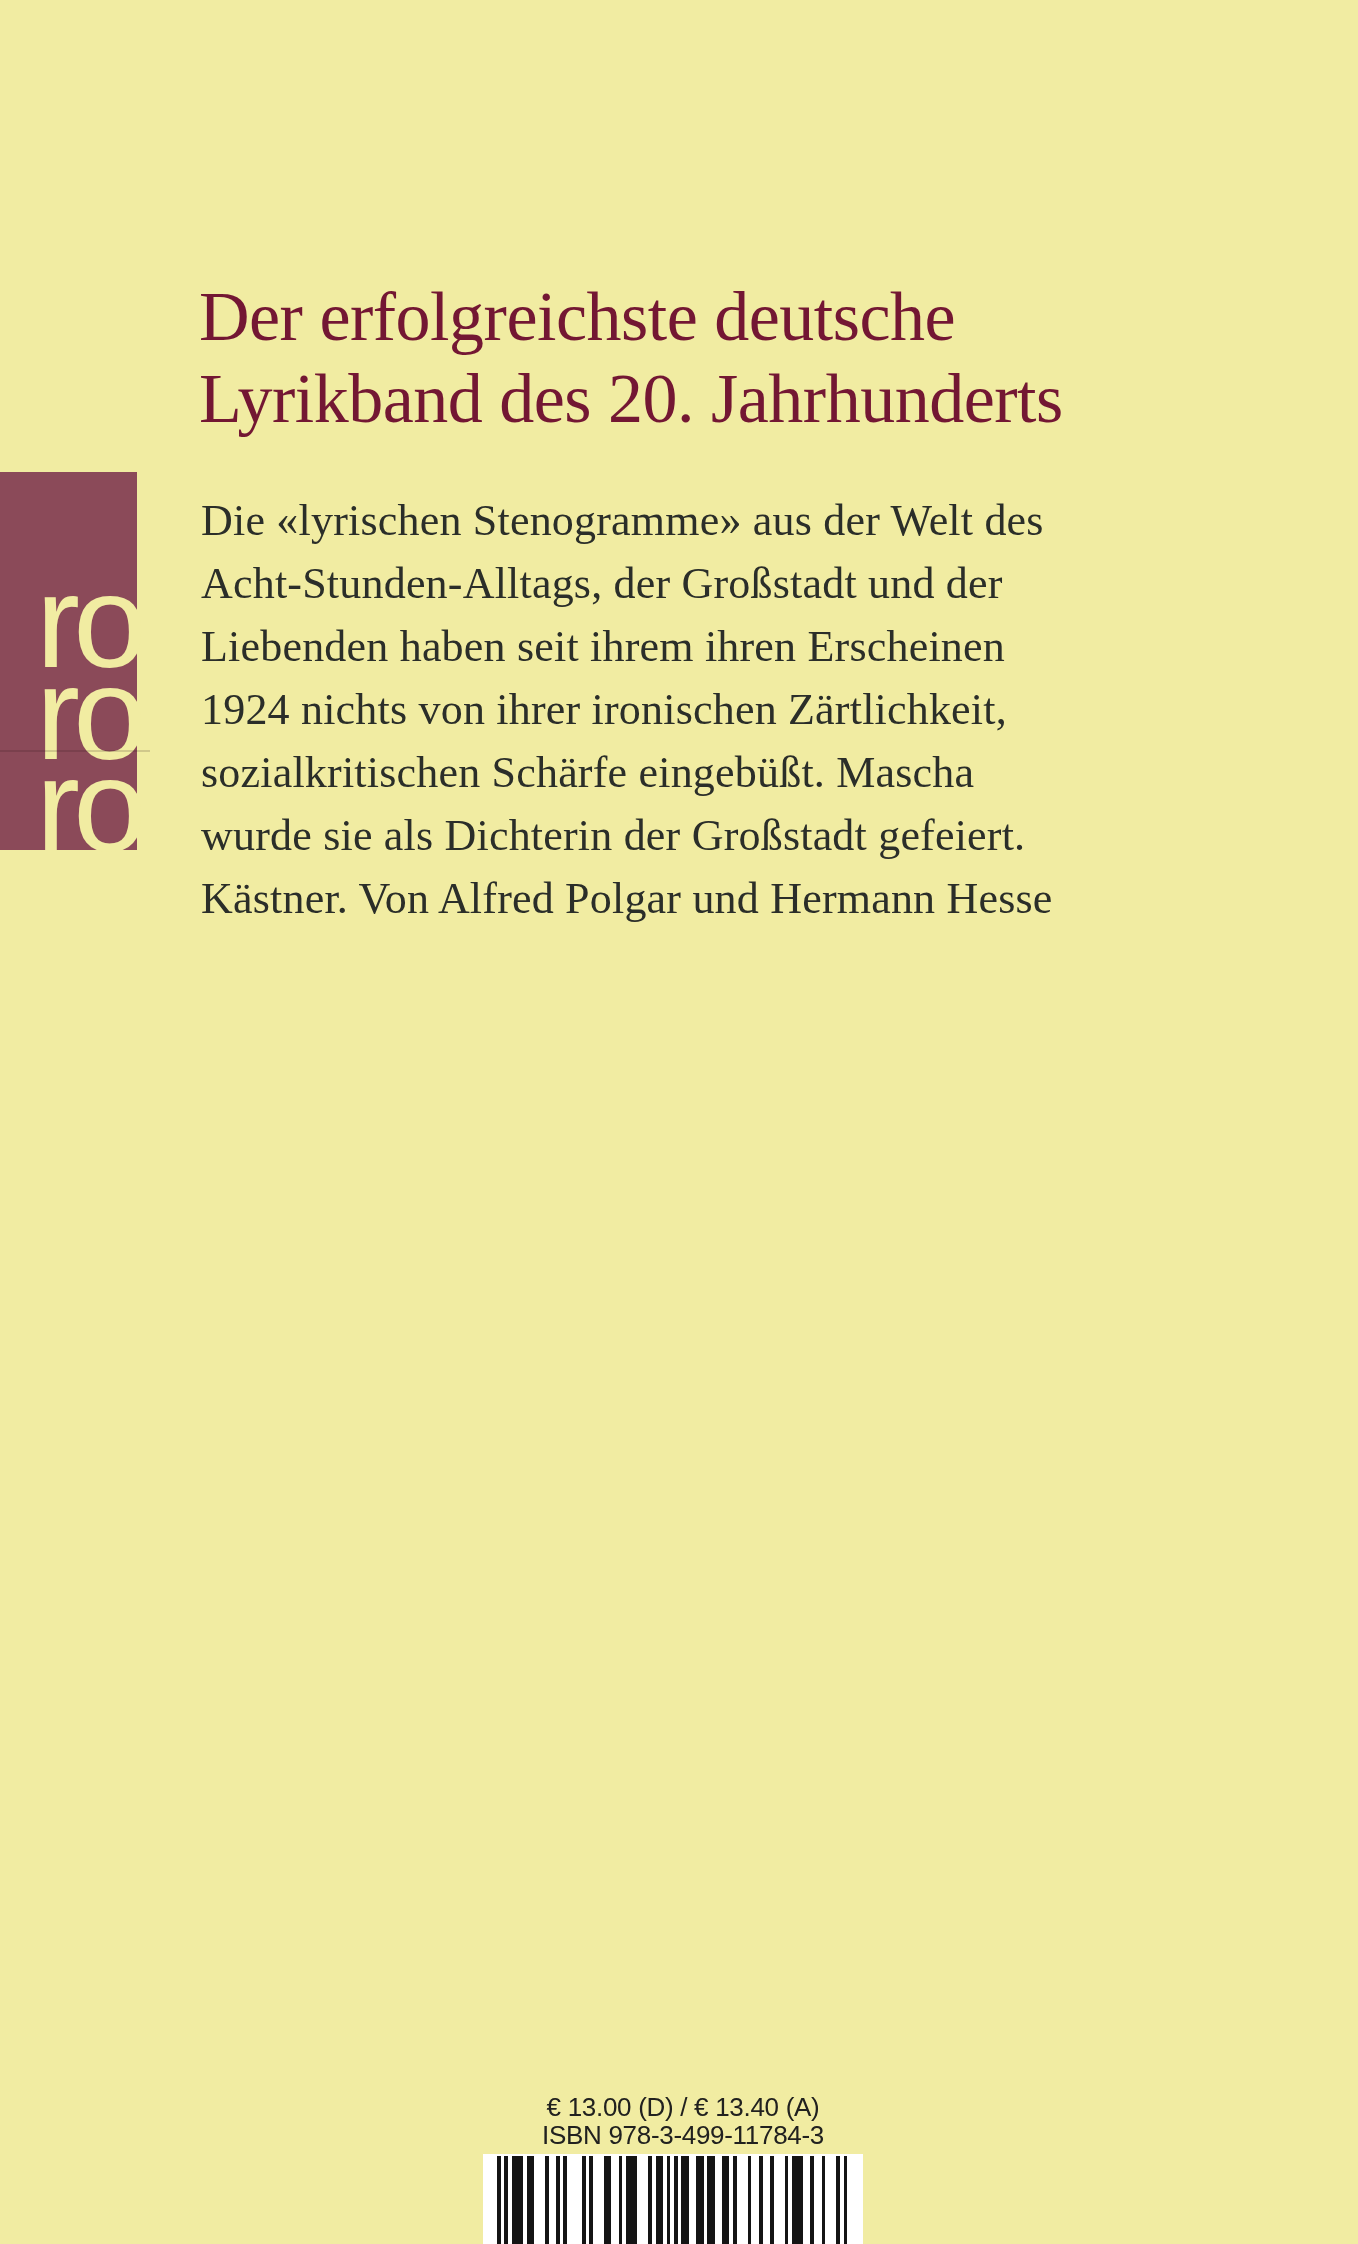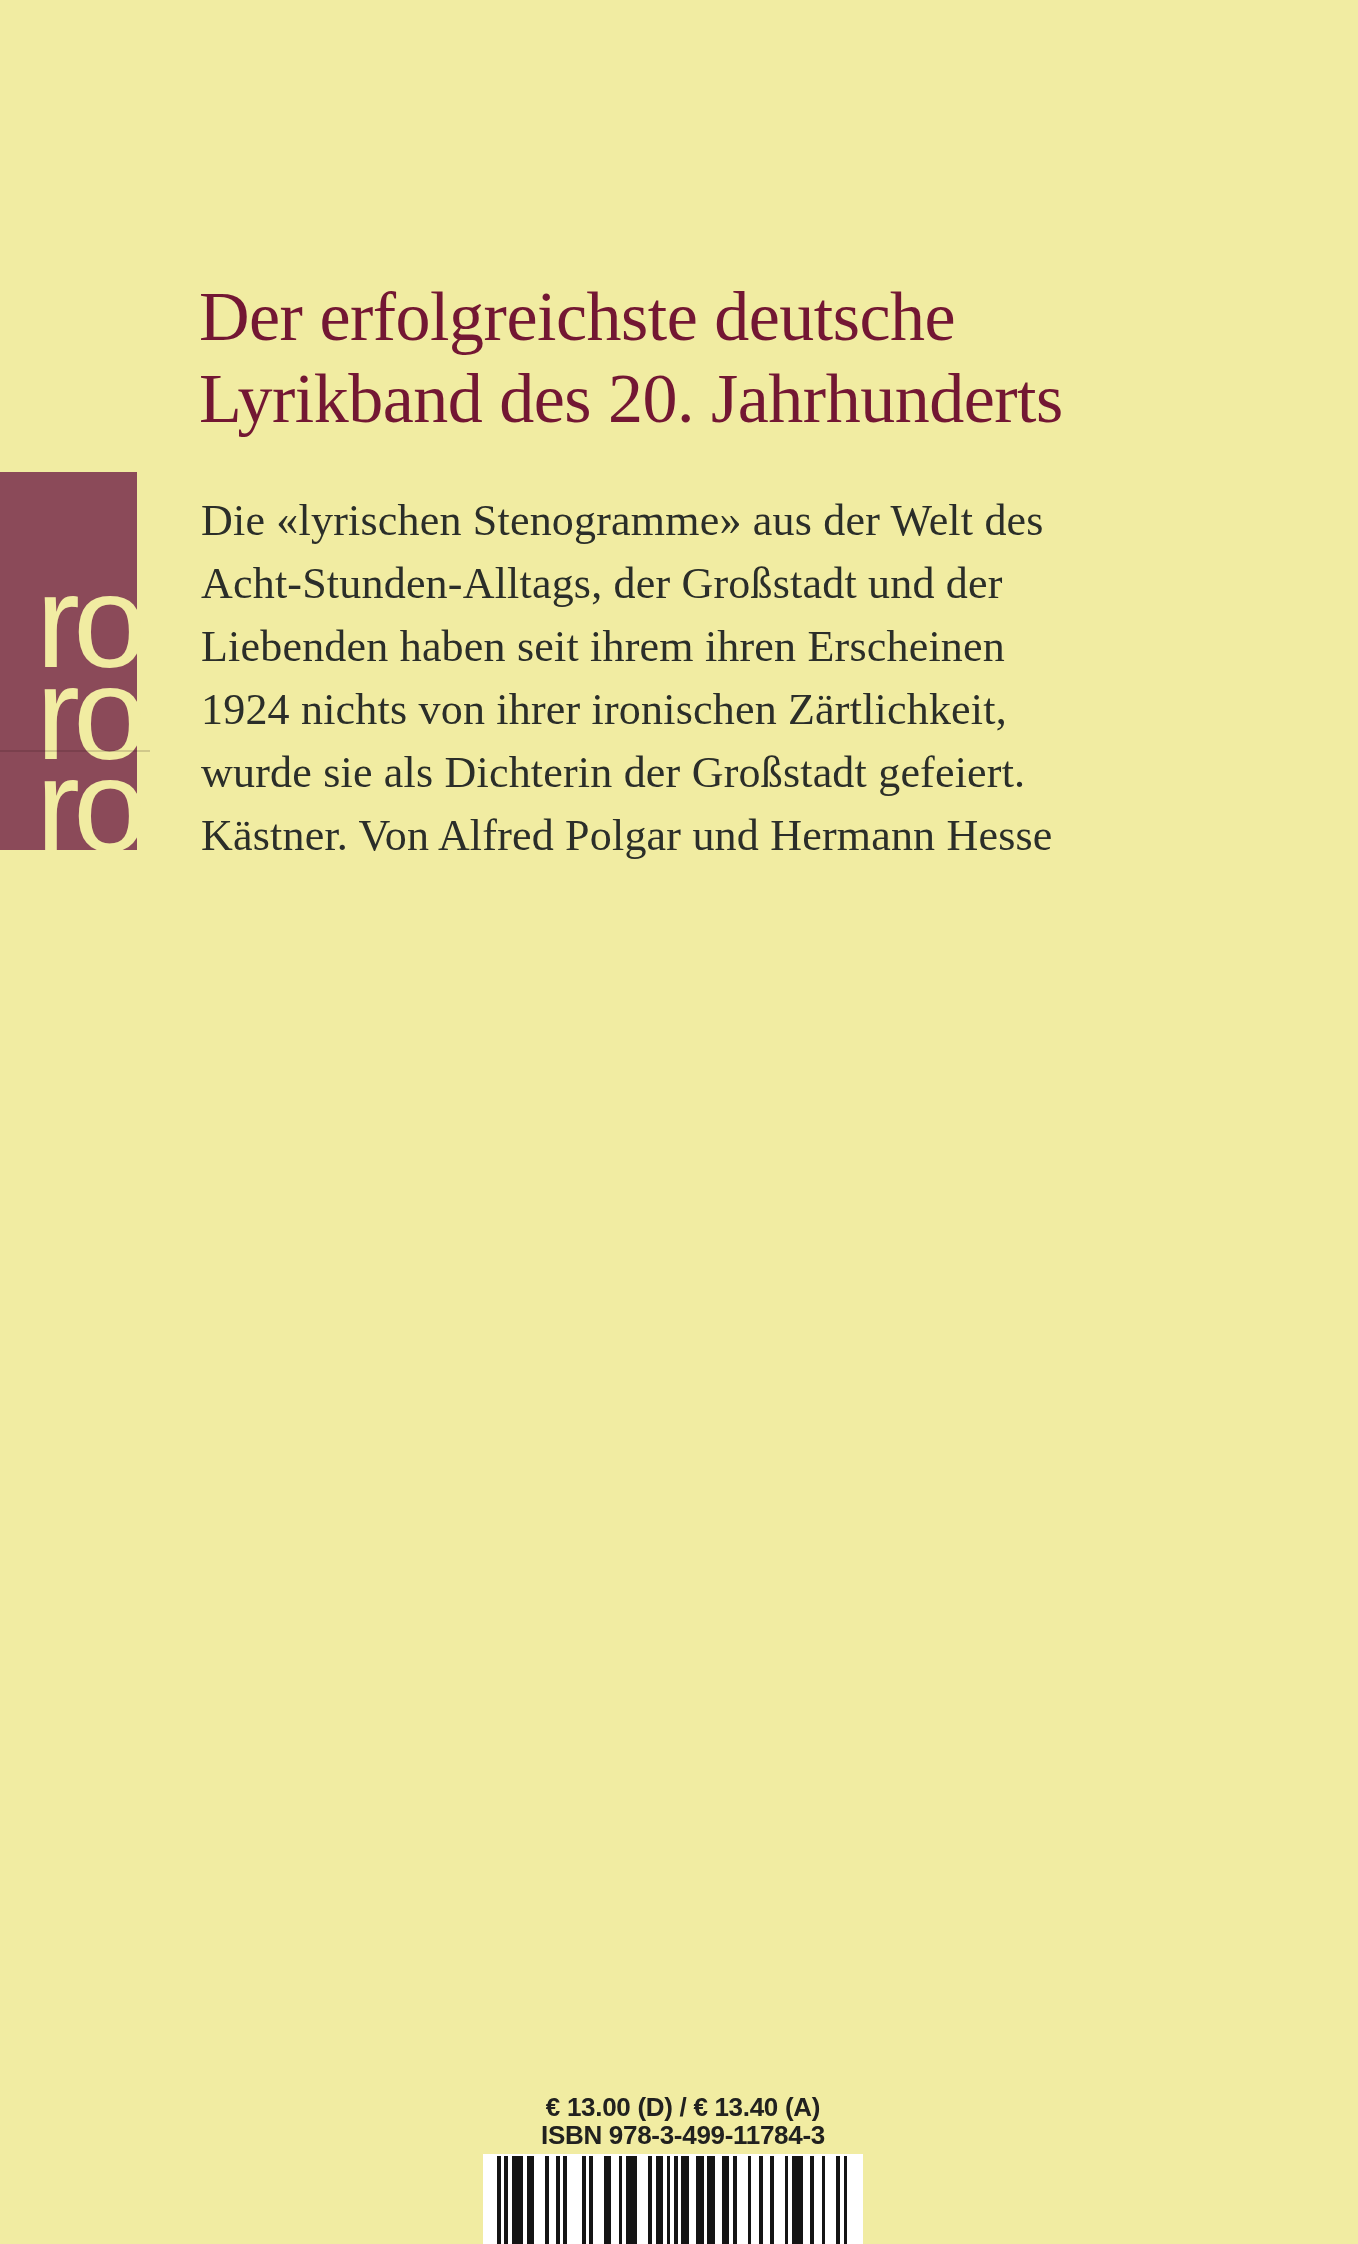--- a/index.html
+++ b/index.html
@@ -68,21 +68,21 @@
   }
   
   .commerce {
     position: absolute;
     left: 0;
     top: 2093px;
     width: 100%;
     text-align: center;
     font-family: "Liberation Sans", "DejaVu Sans", sans-serif;
     font-size: 26px;
-    font-weight: 700;
+    font-weight: 400;
     letter-spacing: -0.3px;
     line-height: 28px;
     color: #21211f;
   }
   .commerce div { margin-left: 8px; }
   
   .barcode-box {
     position: absolute;
     left: 483px;
     top: 2154px;
@@ -120,20 +120,21 @@
       <div>ro</div>
     </div>
     <div class="logo-seam"></div>
   </div>
 
   <div class="blurb">
     <div>Die «lyrischen Stenogramme» aus der Welt des</div>
     <div>Acht-Stunden-Alltags, der Großstadt und der</div>
     <div>Liebenden haben seit ihrem ihren Erscheinen</div>
     <div>1924 nichts von ihrer ironischen Zärtlichkeit,</div>
+    <div>sozialkritischen Schärfe eingebüßt. Mascha</div>
     <div>wurde sie als Dichterin der Großstadt gefeiert.</div>
     <div>Kästner. Von Alfred Polgar und Hermann Hesse</div>
   </div>
 
   <div class="commerce">
     <div>€ 13.00 (D) / € 13.40 (A)</div>
     <div>ISBN 978-3-499-11784-3</div>
   </div>
 
   <div class="barcode-box">

